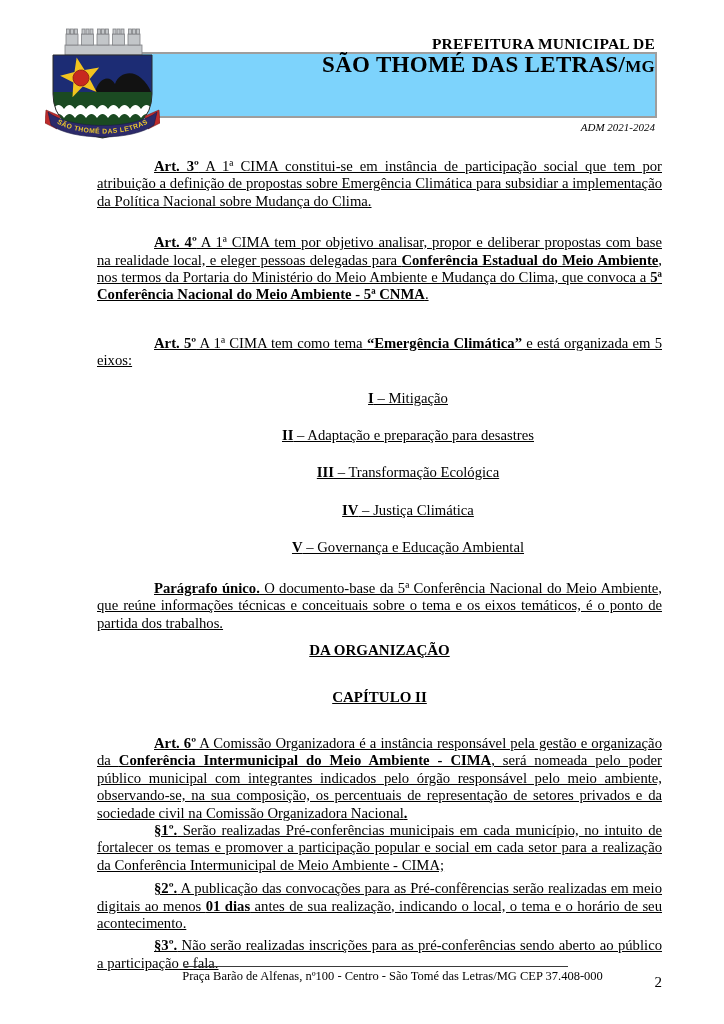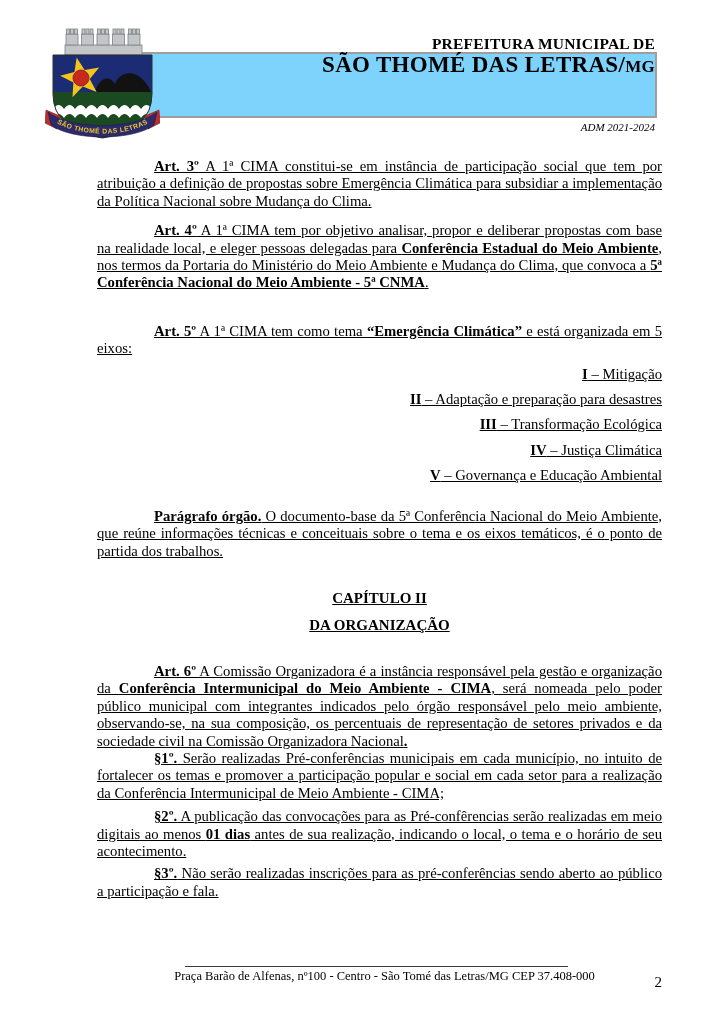--- a/index.html
+++ b/index.html
@@ -15,25 +15,25 @@
     text-align:center;background:#7dd3fc;
   }
   .org-line{font-weight:700;font-size:15.5px;line-height:19px;letter-spacing:.2px;}
   .city-line{font-weight:700;font-size:23px;line-height:24px;letter-spacing:.3px;}
   .city-line .state{font-size:17px;}
   .term-line{font-style:italic;font-size:11px;line-height:17px;margin-top:40px;}
   .crest{position:absolute;left:45px;top:26px;width:115px;height:115px;z-index:2;}
   
   .body-col{position:absolute;left:97px;top:158px;width:565px;text-decoration:underline;}
   .para{margin:0;font-size:14.7px;line-height:17.4px;text-align:justify;text-indent:57px;}
-  .axis{margin:8px 0 0 0;font-size:14.7px;line-height:17.4px;text-indent:57px;text-align:right;}
+  .axis{margin:20px 0 0 0;font-size:14.7px;line-height:17.4px;text-indent:57px;text-align:center;}
   .chapter{margin:0;font-weight:700;font-size:15px;line-height:18px;text-align:center;text-indent:0;}
   
   .footer-rule{position:absolute;left:185px;top:966px;width:383px;border-top:1px solid #3a3a3a;}
-  .footer-address{position:absolute;left:102px;top:969px;width:565px;text-align:center;font-size:12.5px;line-height:15px;}
+  .footer-address{position:absolute;left:110px;top:969px;width:565px;text-align:center;font-size:12.5px;line-height:15px;}
   .page-number{position:absolute;top:973px;right:62px;font-size:15px;line-height:18px;}
 </style>
 </head>
 <body>
 
 <div class="page">
 
   <svg class="crest" viewBox="0 0 115 115" xmlns="http://www.w3.org/2000/svg" xmlns:xlink="http://www.w3.org/1999/xlink">
     <defs>
       <clipPath id="shieldClip">
@@ -91,33 +91,33 @@
   </svg>
 
   <div class="header-box">
     <div class="org-line">PREFEITURA MUNICIPAL DE</div>
     <div class="city-line"><span>SÃO THOMÉ DAS LETRAS/</span><span class="state">MG</span></div>
     <div class="term-line">ADM 2021-2024</div>
   </div>
 
   <div class="body-col">
     <p class="para"><b>Art. 3º</b> A 1ª CIMA constitui-se em instância de participação social que tem por atribuição a definição de propostas sobre Emergência Climática para subsidiar a implementação da Política Nacional sobre Mudança do Clima.</p>
-    <p class="para" style="margin-top:12px"><b>Art. 4º</b> A 1ª CIMA tem por objetivo analisar, propor e deliberar propostas com base na realidade local, e eleger pessoas delegadas para <b>Conferência Estadual do Meio Ambiente</b>, nos termos da Portaria do Ministério do Meio Ambiente e Mudança do Clima, que convoca a <b>5ª Conferência Nacional do Meio Ambiente - 5ª CNMA</b>.</p>
+    <p class="para" style="margin-top:24px"><b>Art. 4º</b> A 1ª CIMA tem por objetivo analisar, propor e deliberar propostas com base na realidade local, e eleger pessoas delegadas para <b>Conferência Estadual do Meio Ambiente</b>, nos termos da Portaria do Ministério do Meio Ambiente e Mudança do Clima, que convoca a <b>5ª Conferência Nacional do Meio Ambiente - 5ª CNMA</b>.</p>
     <p class="para" style="margin-top:31px"><b>Art. 5º</b> A 1ª CIMA tem como tema <b>“Emergência Climática”</b> e está organizada em 5 eixos:</p>
 
     <p class="axis"><b>I</b> – Mitigação</p>
     <p class="axis"><b>II</b> – Adaptação e preparação para desastres</p>
     <p class="axis"><b>III</b> – Transformação Ecológica</p>
     <p class="axis"><b>IV</b> – Justiça Climática</p>
     <p class="axis"><b>V</b> – Governança e Educação Ambiental</p>
 
-    <p class="para" style="margin-top:23px"><b>Parágrafo órgão.</b> O documento-base da 5ª Conferência Nacional do Meio Ambiente, que reúne informações técnicas e conceituais sobre o tema e os eixos temáticos, é o ponto de partida dos trabalhos.</p>
+    <p class="para" style="margin-top:23px"><b>Parágrafo único.</b> O documento-base da 5ª Conferência Nacional do Meio Ambiente, que reúne informações técnicas e conceituais sobre o tema e os eixos temáticos, é o ponto de partida dos trabalhos.</p>
 
+    <p class="chapter" style="margin-top:9px">DA ORGANIZAÇÃO</p>
     <p class="chapter" style="margin-top:29px">CAPÍTULO II</p>
-    <p class="chapter" style="margin-top:9px">DA ORGANIZAÇÃO</p>
 
     <p class="para" style="margin-top:29px"><b>Art. 6º</b> A Comissão Organizadora é a instância responsável pela gestão e organização da <b>Conferência Intermunicipal do Meio Ambiente - CIMA</b>, será nomeada pelo poder público municipal com integrantes indicados pelo órgão responsável pelo meio ambiente, observando-se, na sua composição, os percentuais de representação de setores privados e da sociedade civil na Comissão Organizadora Nacional<b>.</b></p>
     <p class="para" style="margin-top:0"><b>§1º.</b> Serão realizadas Pré-conferências municipais em cada município, no intuito de fortalecer os temas e promover a participação popular e social em cada setor para a realização da Conferência Intermunicipal de Meio Ambiente - CIMA;</p>
     <p class="para" style="margin-top:6px"><b>§2º.</b> A publicação das convocações para as Pré-confêrencias serão realizadas em meio digitais ao menos <b>01 dias</b> antes de sua realização, indicando o local, o tema e o horário de seu acontecimento.</p>
     <p class="para" style="margin-top:5px"><b>§3º.</b> Não serão realizadas inscrições para as pré-conferências sendo aberto ao público a participação e fala.</p>
   </div>
 
   <div class="footer-rule"></div>
   <div class="footer-address">Praça Barão de Alfenas, nº100 - Centro - São Tomé das Letras/MG CEP 37.408-000</div>
   <div class="page-number">2</div>

